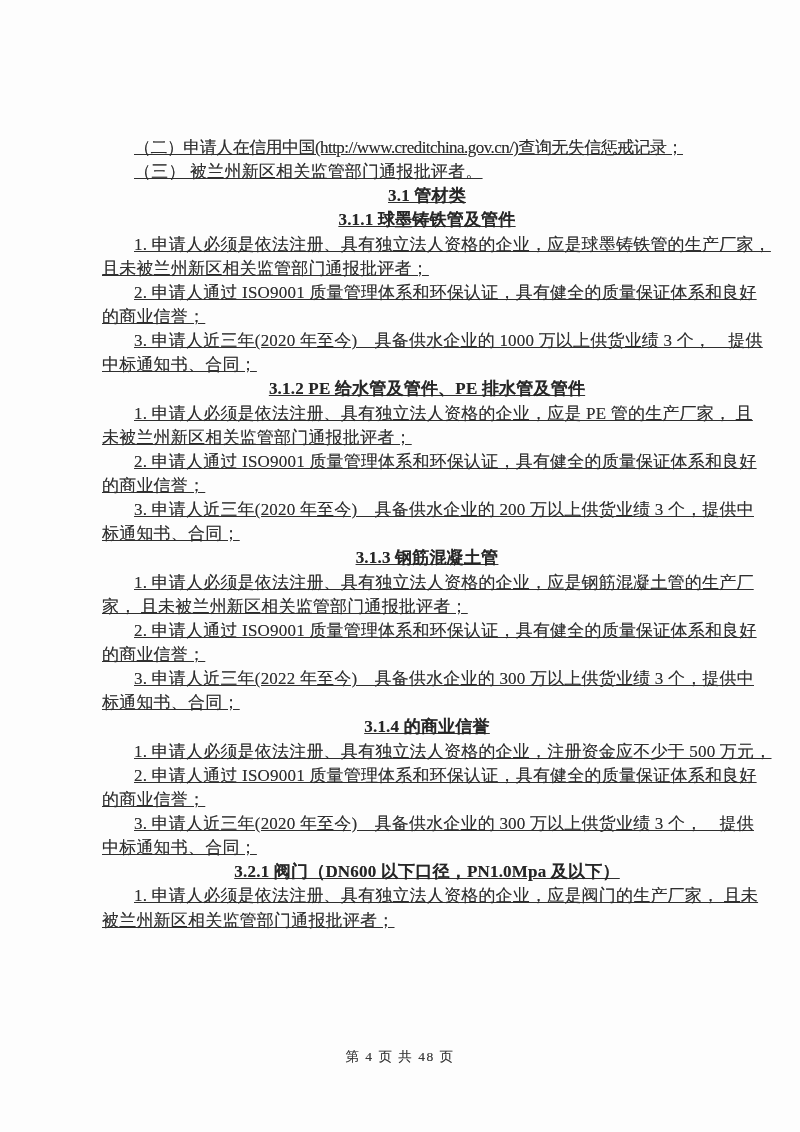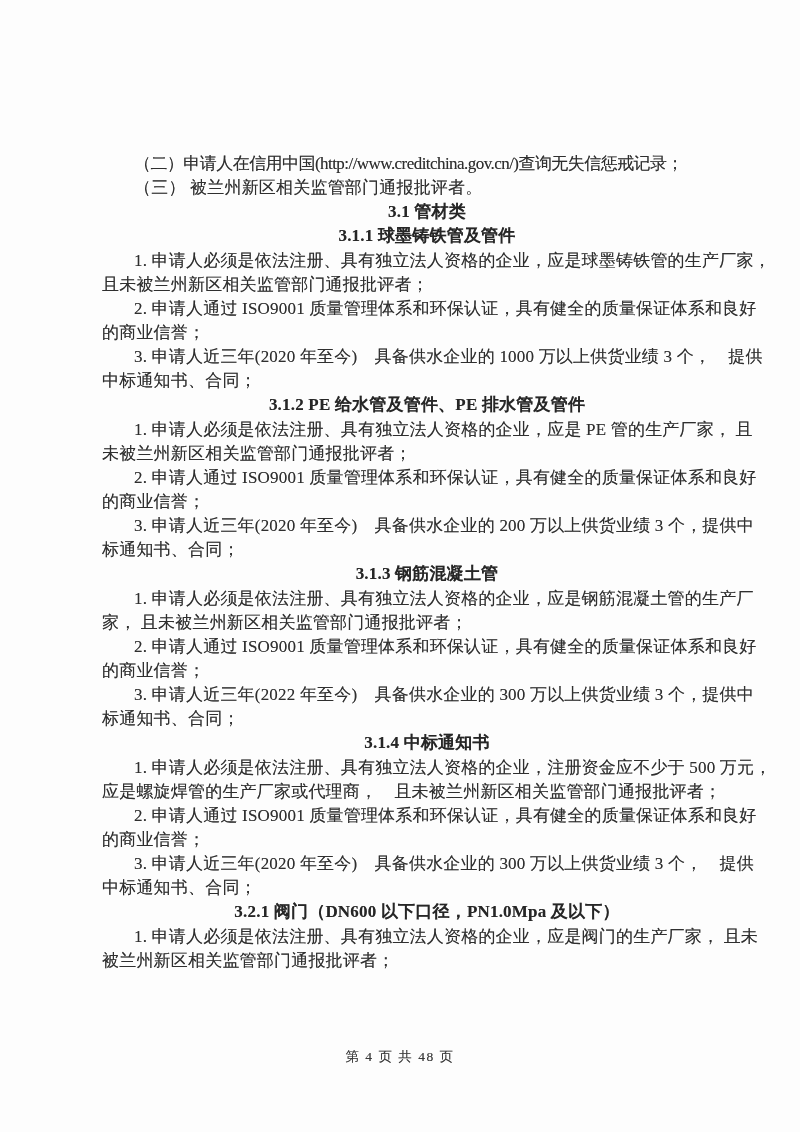--- a/index.html
+++ b/index.html
@@ -12,22 +12,23 @@
     width: 800px;
     height: 1132px;
     background: #fdfdfd;
     overflow: hidden;
     font-family: "Liberation Serif", "DejaVu Serif", serif;
     color: #2f2f2f;
   }
   .content {
     position: absolute;
     left: 102px;
-    top: 152px;
+    top: 136px;
     width: 618px;
+    text-decoration: underline;
   }
   .line {
     height: 24.15px;
     line-height: 24.15px;
     font-size: 17px;
     letter-spacing: 0.2px;
     white-space: pre;
     text-shadow: 0 0 0.5px rgba(30,30,30,0.45);
   }
   .line.first, .line.heading {
@@ -77,23 +78,22 @@
       <div class="line cont">的商业信誉；</div>
       <div class="line first">3. 申请人近三年(2020 年至今)　具备供水企业的 200 万以上供货业绩 3 个，提供中</div>
       <div class="line cont">标通知书、合同；</div>
       <div class="line heading">3.1.3 钢筋混凝土管</div>
       <div class="line first">1. 申请人必须是依法注册、具有独立法人资格的企业，应是钢筋混凝土管的生产厂</div>
       <div class="line cont">家， 且未被兰州新区相关监管部门通报批评者；</div>
       <div class="line first">2. 申请人通过 ISO9001 质量管理体系和环保认证，具有健全的质量保证体系和良好</div>
       <div class="line cont">的商业信誉；</div>
       <div class="line first">3. 申请人近三年(2022 年至今)　具备供水企业的 300 万以上供货业绩 3 个，提供中</div>
       <div class="line cont">标通知书、合同；</div>
-      <div class="line heading">3.1.4 中标通知书</div>
+      <div class="line heading">3.1.4 的商业信誉</div>
       <div class="line first">1. 申请人必须是依法注册、具有独立法人资格的企业，注册资金应不少于 500 万元，</div>
-      <div class="line cont">应是螺旋焊管的生产厂家或代理商，　且未被兰州新区相关监管部门通报批评者；</div>
       <div class="line first">2. 申请人通过 ISO9001 质量管理体系和环保认证，具有健全的质量保证体系和良好</div>
       <div class="line cont">的商业信誉；</div>
       <div class="line first">3. 申请人近三年(2020 年至今)　具备供水企业的 300 万以上供货业绩 3 个，　提供</div>
       <div class="line cont">中标通知书、合同；</div>
       <div class="line heading">3.2.1 阀门（DN600 以下口径，PN1.0Mpa 及以下）</div>
       <div class="line first">1. 申请人必须是依法注册、具有独立法人资格的企业，应是阀门的生产厂家， 且未</div>
       <div class="line cont">被兰州新区相关监管部门通报批评者；</div>
     </div>
 
   <div class="footer">

